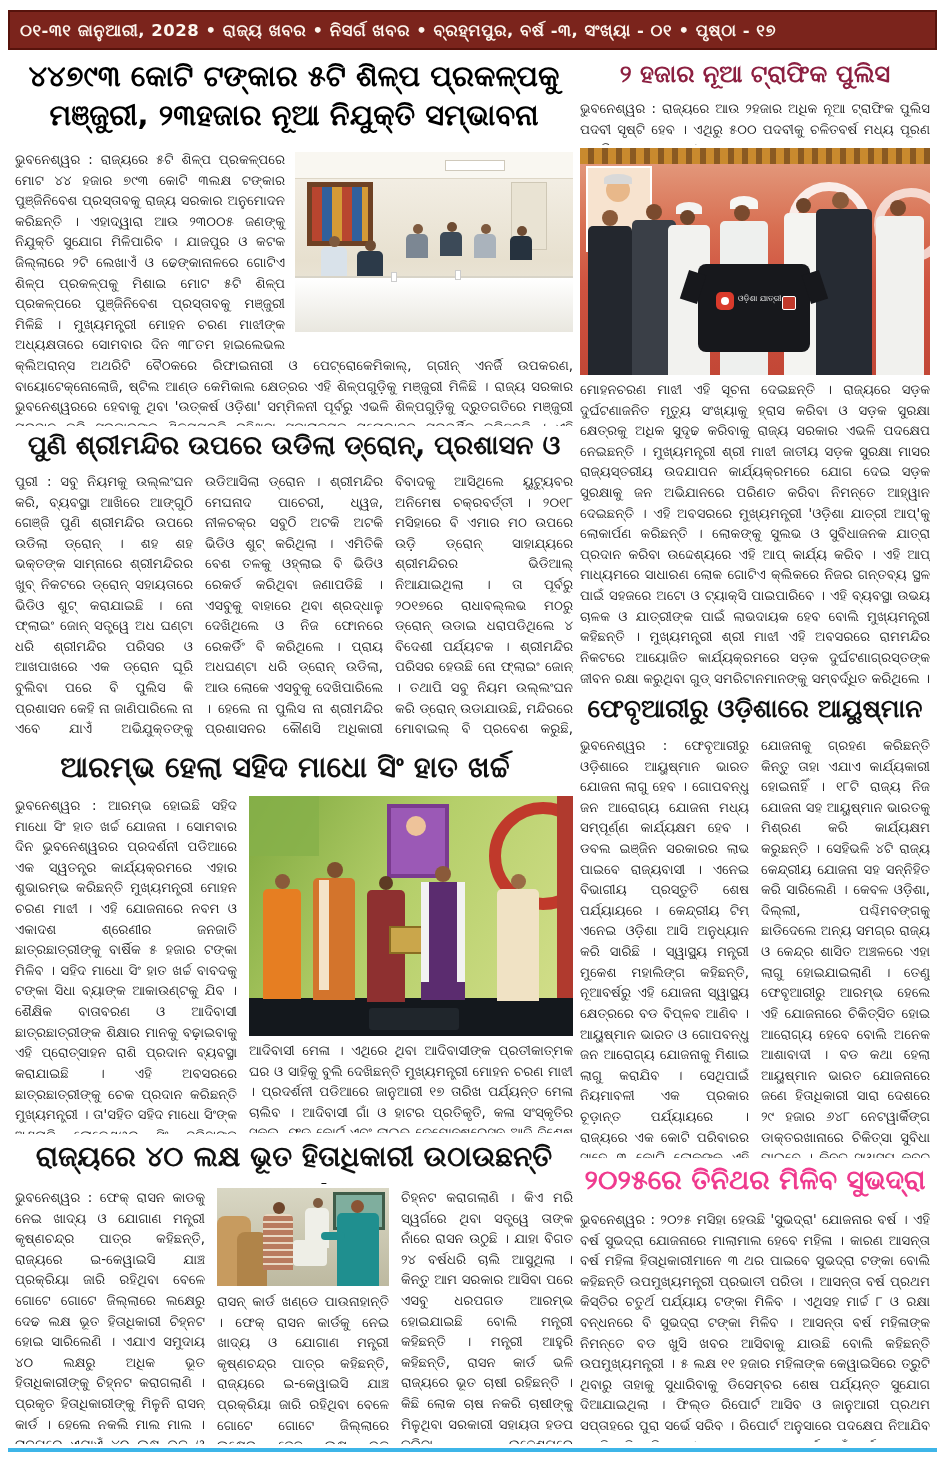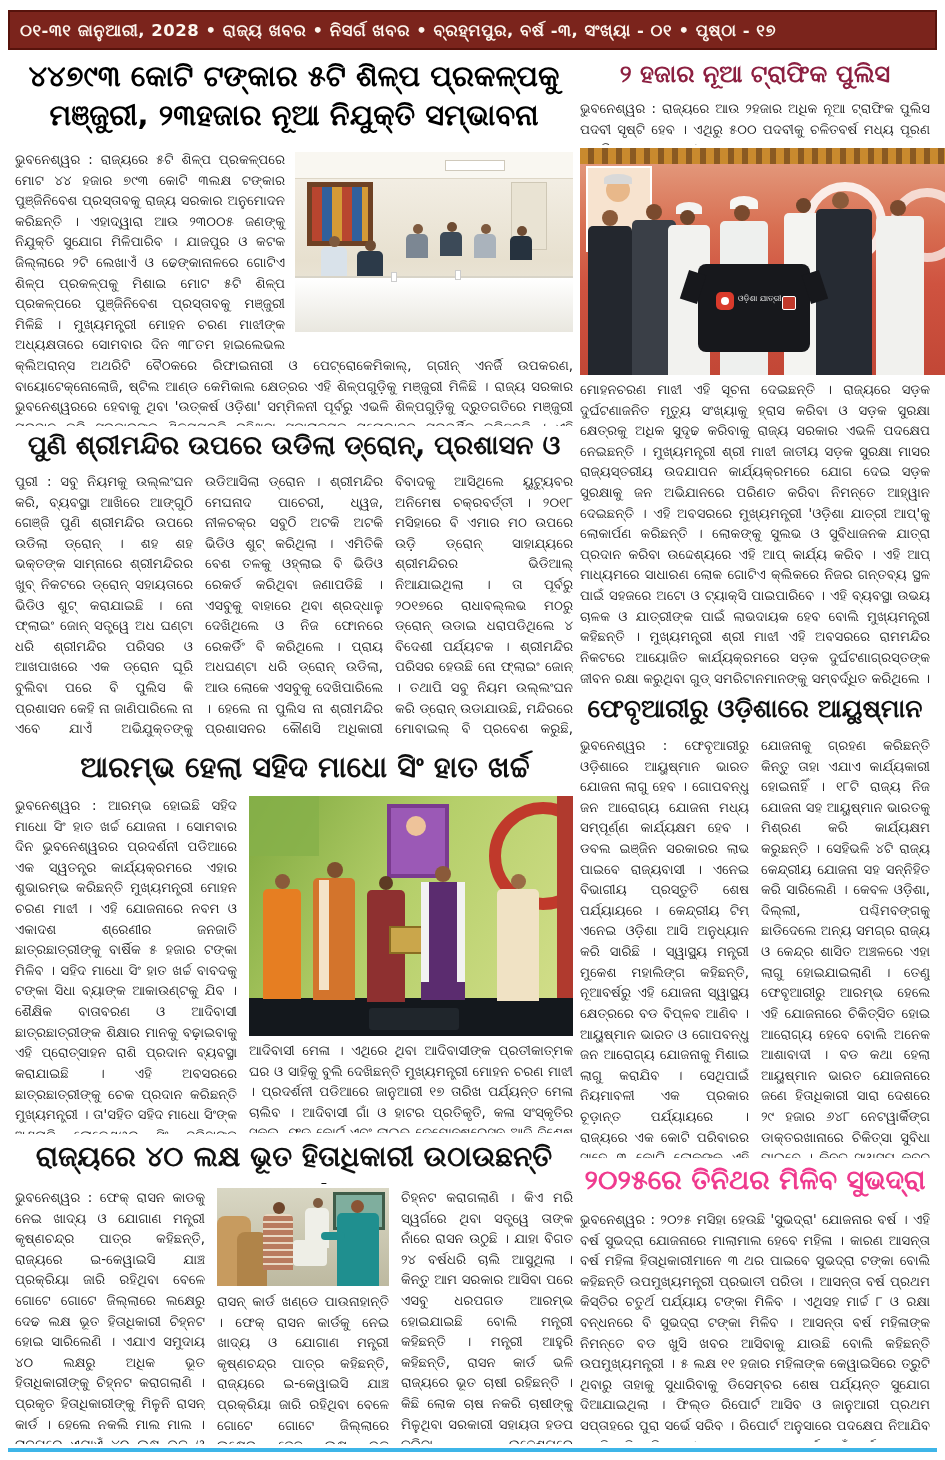--- a/index.html
+++ b/index.html
@@ -63,21 +63,21 @@
     <span>ଗ୍ରୀନ୍ ଏନର୍ଜି ଉପକରଣ, ବାୟୋଟେକ୍ନୋଲୋଜି, ଷ୍ଟିଲ ଆଣ୍ଡ କେମିକାଲ କ୍ଷେତ୍ରର ଏହି ଶିଳ୍ପଗୁଡ଼ିକୁ ମଞ୍ଜୁରୀ ମିଳିଛି । ରାଜ୍ୟ ସରକାର ଭୁବନେଶ୍ୱରରେ ହେବାକୁ ଥିବା 'ଉତ୍କର୍ଷ ଓଡ଼ିଶା' ସମ୍ମିଳନୀ ପୂର୍ବରୁ ଏଭଳି ଶିଳ୍ପଗୁଡ଼ିକୁ ଦ୍ରୁତଗତିରେ ମଞ୍ଜୁରୀ ପ୍ରଦାନ କରି ସରକାରଙ୍କ ଶିଳ୍ପପ୍ରତି ରହିଥିବା ସକାରାତ୍ମକ ମନୋଭାବକୁ ପ୍ରଦର୍ଶିତ କରିଛନ୍ତି । ଏହି ପୁଞ୍ଜିନିବେଶ ରାଜ୍ୟର ୩ଟି ଜିଲ୍ଲାର ଶିଳ୍ପ ପ୍ରକଳ୍ପରେ ହେବ । ଏହା ଓଡ଼ିଶାରେ ଶିଳ୍ପ ଓ ଆର୍ଥିକ ଭିତ୍ତିଭୂମିକୁ ମଜଭୁତ କରାଇବ । ସୂଚନାଯୋଗ୍ୟ ଉତ୍କର୍ଷ ଓଡ଼ିଶା-୨୦୨୪ ପାଇଁ ରାଜ୍ୟ ସରକାରଙ୍କ ପକ୍ଷରୁ ବିଭିନ୍ନ ସ୍ଥାନରେ ଆୟୋଜିତ ରୋଡଶୋ'ବେଳେ ଏହି ପ୍ରସ୍ତାବ ମିଳିଥିଲା ।</span>
   </div>
 
   <div class="abs headline hl-black" style="left:15px;top:428px;width:558px;height:40px;font-size:26px;">ପୁଣି ଶ୍ରୀମନ୍ଦିର ଉପରେ ଉଡିଲା ଡ୍ରୋନ୍, ପ୍ରଶାସନ ଓ ପୁଲିସକୁ ଖୋଲା ଚ୍ୟାଲେଞ୍ଜ</div>
   <div class="abs cols" style="left:15px;top:472px;width:558px;height:270px;">
     <div class="col body-text">ପୁରୀ :  ସବୁ ନିୟମକୁ ଉଲ୍ଲଂଘନ କରି, ବ୍ୟବସ୍ଥା ଆଖିରେ ଆଙ୍ଗୁଠି ଗେଞ୍ଜି ପୁଣି ଶ୍ରୀମନ୍ଦିର ଉପରେ ଉଡିଲା ଡ୍ରୋନ୍ । ଶହ ଶହ ଭକ୍ତଙ୍କ ସାମ୍ନାରେ ଶ୍ରୀମନ୍ଦିରର ଖୁବ୍ ନିକଟରେ ଡ୍ରୋନ୍ ସହାୟତାରେ ଭିଡିଓ ଶୁଟ୍ କରାଯାଇଛି । ନୋ ଫ୍ଲାଇଂ ଜୋନ୍ ସତ୍ତ୍ୱେ ଅଧ ଘଣ୍ଟା ଧରି ଶ୍ରୀମନ୍ଦିର ପରିସର ଓ ଆଖପାଖରେ ଏକ ଡ୍ରୋନ ଘୂରି ବୁଲିବା ପରେ ବି ପୁଲିସ କି ପ୍ରଶାସନ କେହି ନା ଜାଣିପାରିଲେ ନା ଏବେ ଯାଏଁ ଅଭିଯୁକ୍ତଙ୍କୁ ଧରିପାରିଲେ । ବାରମ୍ବାର ଏଭଳି ଘଟଣା ଘଟୁଥିବାରୁ ଶ୍ରୀମନ୍ଦିର ସୁରକ୍ଷାକୁ ନେଇ ଉଠିଛି ବଡ ପ୍ରଶ୍ନ । ସମୟ ଭୋର୍ ପ୍ରାୟ ୪ଟା ୧୦ ମିନିଟ୍, ଶ୍ରୀମନ୍ଦିରର ମୁଖ୍ୟ ଦ୍ୱାର ଖୋଲିବା ପୂର୍ବରୁ ବାହାରେ ଅପେକ୍ଷା କରିଥାନ୍ତି ଶ୍ରଦ୍ଧାଳୁ । ଆଉ ଠିକ୍ ଏହି ସମୟରେ</div>
     <div class="col body-text">ଉଡିଆସିଲା ଡ୍ରୋନ । ଶ୍ରୀମନ୍ଦିର ମେଘନାଦ ପାଚେରୀ, ଧ୍ୱଜ, ନୀଳଚକ୍ର ସବୁଠି ଅଟକି ଅଟକି ଭିଡିଓ ଶୁଟ୍ କରିଥିଲା । ଏମିତିକି ବେଶ ତଳକୁ ଓହ୍ଲାଇ ବି ଭିଡିଓ ରେକର୍ଡ କରିଥିବା ଜଣାପଡିଛି । ଏସବୁକୁ ବାହାରେ ଥିବା ଶ୍ରଦ୍ଧାଳୁ ଦେଖିଥିଲେ ଓ ନିଜ ଫୋନରେ ରେକର୍ଡିଂ ବି କରିଥିଲେ । ପ୍ରାୟ ଅଧଘଣ୍ଟା ଧରି ଡ୍ରୋନ୍ ଉଡିଲା, ଆଉ ଲୋକେ ଏସବୁକୁ ଦେଖିପାରିଲେ । ହେଲେ ନା ପୁଲିସ ନା ଶ୍ରୀମନ୍ଦିର ପ୍ରଶାସନର କୌଣସି ଅଧିକାରୀ ଏସମ୍ପର୍କରେ ଟିକିଏ ବି ଟେର ପାଇଲେନି । ସୂଚନାଯୋଗ୍ୟ ଗତବର୍ଷ ଆକାଶ ମାର୍ଗରେ ଭିଡିଓ ଉଠାଇ ଏଭଳି</div>
     <div class="col body-text">ବିବାଦକୁ ଆସିଥିଲେ ୟୁଟ୍ୟୁବର ଅନିମେଷ ଚକ୍ରବର୍ତ୍ତୀ । ୨୦୧୮ ମସିହାରେ ବି ଏମାର ମଠ ଉପରେ ଉଡ଼ି ଡ୍ରୋନ୍ ସାହାଯ୍ୟରେ ଶ୍ରୀମନ୍ଦିରର ଭିଡିଆଲ୍ ନିଆଯାଇଥିଲା । ତା ପୂର୍ବରୁ ୨୦୧୭ରେ ରାଧାବଲ୍ଲଭ ମଠରୁ ଡ୍ରୋନ୍ ଉଡାଇ ଧରାପଡିଥିଲେ ୪ ବିଦେଶୀ ପର୍ଯ୍ୟଟକ । ଶ୍ରୀମନ୍ଦିର ପରିସର ହେଉଛି ନୋ ଫ୍ଲାଇଂ ଜୋନ୍ । ତଥାପି ସବୁ ନିୟମ ଉଲ୍ଲଂଘନ କରି ଡ୍ରୋନ୍ ଉଡାଯାଉଛି, ମନ୍ଦିରରେ ମୋବାଇଲ୍ ବି ପ୍ରବେଶ କରୁଛି, ସୋସିଆଲ୍ ମିଡିଆରେ ଦୃଶ୍ୟ ଅପଲୋଡ୍ କରାଯାଉଛି । ହେଲେ ଏଭଳି ତ୍ରୁଟି ସବୁ କେମିତି ଘଟୁଛି ତାହାର ଉତ୍ତର କାହା ପାଖରେ ନାହିଁ ।</div>
   </div>
 
-  <div class="abs headline hl-black-lg" style="left:26px;top:748px;width:558px;height:44px;">ଆରମ୍ଭ ହେଲା ସହିଦ ମାଧୋ ସିଂ ହାତ ଖର୍ଚ୍ଚ</div>
+  <div class="abs headline hl-black-lg" style="left:6px;top:748px;width:558px;height:44px;">ଆରମ୍ଭ ହେଲା ସହିଦ ମାଧୋ ସିଂ ହାତ ଖର୍ଚ୍ଚ</div>
   <div class="abs" style="left:15px;top:796px;width:558px;height:338px;display:flex;gap:12px;">
     <div class="body-text" style="width:222px;height:338px;">ଭୁବନେଶ୍ୱର :  ଆରମ୍ଭ ହୋଇଛି ସହିଦ ମାଧୋ ସିଂ ହାତ ଖର୍ଚ୍ଚ ଯୋଜନା । ସୋମବାର ଦିନ ଭୁବନେଶ୍ୱରର ପ୍ରଦର୍ଶନୀ ପଡିଆରେ ଏକ ସ୍ୱତନ୍ତ୍ର କାର୍ଯ୍ୟକ୍ରମରେ ଏହାର ଶୁଭାରମ୍ଭ କରିଛନ୍ତି ମୁଖ୍ୟମନ୍ତ୍ରୀ ମୋହନ ଚରଣ ମାଝୀ । ଏହି ଯୋଜନାରେ ନବମ ଓ ଏକାଦଶ ଶ୍ରେଣୀର ଜନଜାତି ଛାତ୍ରଛାତ୍ରୀଙ୍କୁ ବାର୍ଷିକ ୫ ହଜାର ଟଙ୍କା ମିଳିବ । ସହିଦ ମାଧୋ ସିଂ ହାତ ଖର୍ଚ୍ଚ ବାବଦକୁ ଟଙ୍କା ସିଧା ବ୍ୟାଙ୍କ ଆକାଉଣ୍ଟକୁ ଯିବ । ଶୈକ୍ଷିକ ବାତାବରଣ ଓ ଆଦିବାସୀ ଛାତ୍ରଛାତ୍ରୀଙ୍କ ଶିକ୍ଷାର ମାନକୁ ବଢ଼ାଇବାକୁ ଏହି ପ୍ରୋତ୍ସାହନ ରାଶି ପ୍ରଦାନ ବ୍ୟବସ୍ଥା କରାଯାଇଛି । ଏହି ଅବସରରେ ଛାତ୍ରଛାତ୍ରୀଙ୍କୁ ଚେକ ପ୍ରଦାନ କରିଛନ୍ତି ମୁଖ୍ୟମନ୍ତ୍ରୀ । ତା'ସହିତ ସହିଦ ମାଧୋ ସିଂଙ୍କ ଅଣନାତି ଲୋକେଶ୍ୱର ସିଂ ବରିହାଙ୍କୁ ସମ୍ବର୍ଦ୍ଧିତ କରିଛନ୍ତି । ସେହିପରି ଭୁବନେଶ୍ୱରରେ ଉଦ୍ଘାଟିତ ହୋଇଛି</div>
     <div style="width:324px;">
       <div class="photo" style="width:324px;height:240px;">
         <div class="abs" style="inset:0;background:linear-gradient(120deg,#7ea83e,#b5cf6a 45%,#d6e08e);"></div>
         <div class="abs" style="left:0;top:0;width:70px;height:60px;background:#86b04a;opacity:.8;"></div>
         <div class="abs" style="left:138px;top:8px;width:54px;height:66px;background:#9b59b6;border:4px solid #7a3b8f;">
           <div class="head" style="left:15px;top:8px;width:20px;height:20px;background:#eec39a;"></div>
         </div>
         <div class="abs" style="right:-24px;top:6px;width:84px;height:84px;border:12px solid #c0392b;border-radius:50%;"></div>
@@ -122,21 +122,21 @@
         <div class="abs" style="left:104px;top:44px;width:24px;height:8px;background:#1f8f8f;border-radius:4px;"></div>
       </div>
       <div class="body-text" style="width:172px;height:152px;margin-top:6px;">ରାସନ୍ କାର୍ଡ ଖଣ୍ଡେ ପାଉନାହାନ୍ତି । ଫେକ୍ ରାସନ କାର୍ଡକୁ ନେଇ ଖାଦ୍ୟ ଓ ଯୋଗାଣ ମନ୍ତ୍ରୀ କୃଷ୍ଣଚନ୍ଦ୍ର ପାତ୍ର କହିଛନ୍ତି, ରାଜ୍ୟରେ ଇ-କେୱାଇସି ଯାଞ୍ଚ ପ୍ରକ୍ରିୟା ଜାରି ରହିଥିବା ବେଳେ ଗୋଟେ ଗୋଟେ ଜିଲ୍ଲାରେ ଲକ୍ଷେରୁ ଦେଢ ଲକ୍ଷ ଭୂତ ହିତାଧିକାରୀ ଚିହ୍ନଟ ହୋଇ ସାରିଲେଣି । ଏଯାଏ ସମୁଦାୟ ୪୦ ଲକ୍ଷରୁ ଅଧିକ ଭୂତ ହିତାଧିକାରୀଙ୍କୁ</div>
     </div>
     <div class="body-text" style="width:172px;height:256px;">ଚିହ୍ନଟ କରାଗଲାଣି । କିଏ ମରି ସ୍ୱର୍ଗରେ ଥିବା ସତ୍ତ୍ୱେ ତାଙ୍କ ନାଁରେ ରାସନ ଉଠୁଛି । ଯାହା ବିଗତ ୨୪ ବର୍ଷଧରି ଚାଲି ଆସୁଥିଲା । କିନ୍ତୁ ଆମ ସରକାର ଆସିବା ପରେ ଏସବୁ ଧରପଗଡ ଆରମ୍ଭ ହୋଇଯାଇଛି ବୋଲି ମନ୍ତ୍ରୀ କହିଛନ୍ତି । ମନ୍ତ୍ରୀ ଆହୁରି କହିଛନ୍ତି, ରାସନ କାର୍ଡ ଭଳି ରାଜ୍ୟରେ ଭୂତ ଚାଷୀ ରହିଛନ୍ତି । କିଛି ଲୋକ ଚାଷ ନକରି ଚାଷୀଙ୍କୁ ମିଳୁଥିବା ସରକାରୀ ସହାୟତା ହଡପ କରିବା ଉଦ୍ଦେଶ୍ୟରେ ରେଜିଷ୍ଟ୍ରେସନ କରିଛନ୍ତି । ପ୍ରକୃତ ଚାଷୀଙ୍କ ବାବଦରେ ଜାଣିବା ପାଇଁ ଆଉଥରେ ରାଜ୍ୟ ସରକାର ଚାଷୀ ପଞ୍ଜୀକରଣ ଆରମ୍ଭ କରିଛନ୍ତି ।</div>
   </div>
 
   <div class="abs headline hl-maroon" style="left:580px;top:58px;width:350px;height:38px;">୨ ହଜାର ନୂଆ ଟ୍ରାଫିକ ପୁଲିସ ପଦବୀକୁ ମଞ୍ଜୁରୀ</div>
   <div class="abs body-text" style="left:580px;top:99px;width:350px;height:46px;">ଭୁବନେଶ୍ୱର : ରାଜ୍ୟରେ ଆଉ ୨ହଜାର ଅଧିକ ନୂଆ ଟ୍ରାଫିକ ପୁଲିସ ପଦବୀ ସୃଷ୍ଟି ହେବ । ଏଥିରୁ ୫୦୦ ପଦବୀକୁ ଚଳିତବର୍ଷ ମଧ୍ୟ ପୂରଣ କରାଯିବ । ମୁଖ୍ୟମନ୍ତ୍ରୀ</div>
 
-  <div class="abs photo" style="left:580px;top:148px;width:350px;height:227px;padding-left:16px;">
+  <div class="abs photo" style="left:580px;top:148px;width:350px;height:227px;">
     <div class="abs" style="inset:0;background:linear-gradient(180deg,#e5a184 0%,#d86f52 35%,#cf5340 60%,#c24736 100%);"></div>
     <div class="abs" style="left:0;top:0;width:100%;height:16px;background:repeating-linear-gradient(90deg,#c98a2e 0 8px,#8a5a22 8px 14px);"></div>
     <div class="abs" style="right:60px;top:34px;width:64px;height:64px;border:9px solid rgba(255,255,255,.85);border-radius:50%;"></div>
     <div class="abs" style="right:-18px;top:40px;width:56px;height:56px;border:9px solid rgba(255,255,255,.7);border-radius:50%;"></div>
     <div class="abs" style="left:6px;top:18px;width:62px;height:82px;background:#f7e3cf;border:2px solid #fff;">
       <div class="head" style="left:18px;top:10px;width:24px;height:24px;background:#e8b88a;"></div>
       <div class="abs" style="left:16px;top:6px;width:28px;height:10px;background:#d9d9d9;border-radius:50% 50% 0 0;"></div>
     </div>
     <div class="head" style="left:22px;top:62px;width:16px;height:16px;background:#8a5a3a;"></div>
     <div class="torso" style="left:8px;top:78px;width:44px;height:149px;background:#23272e;"></div>

